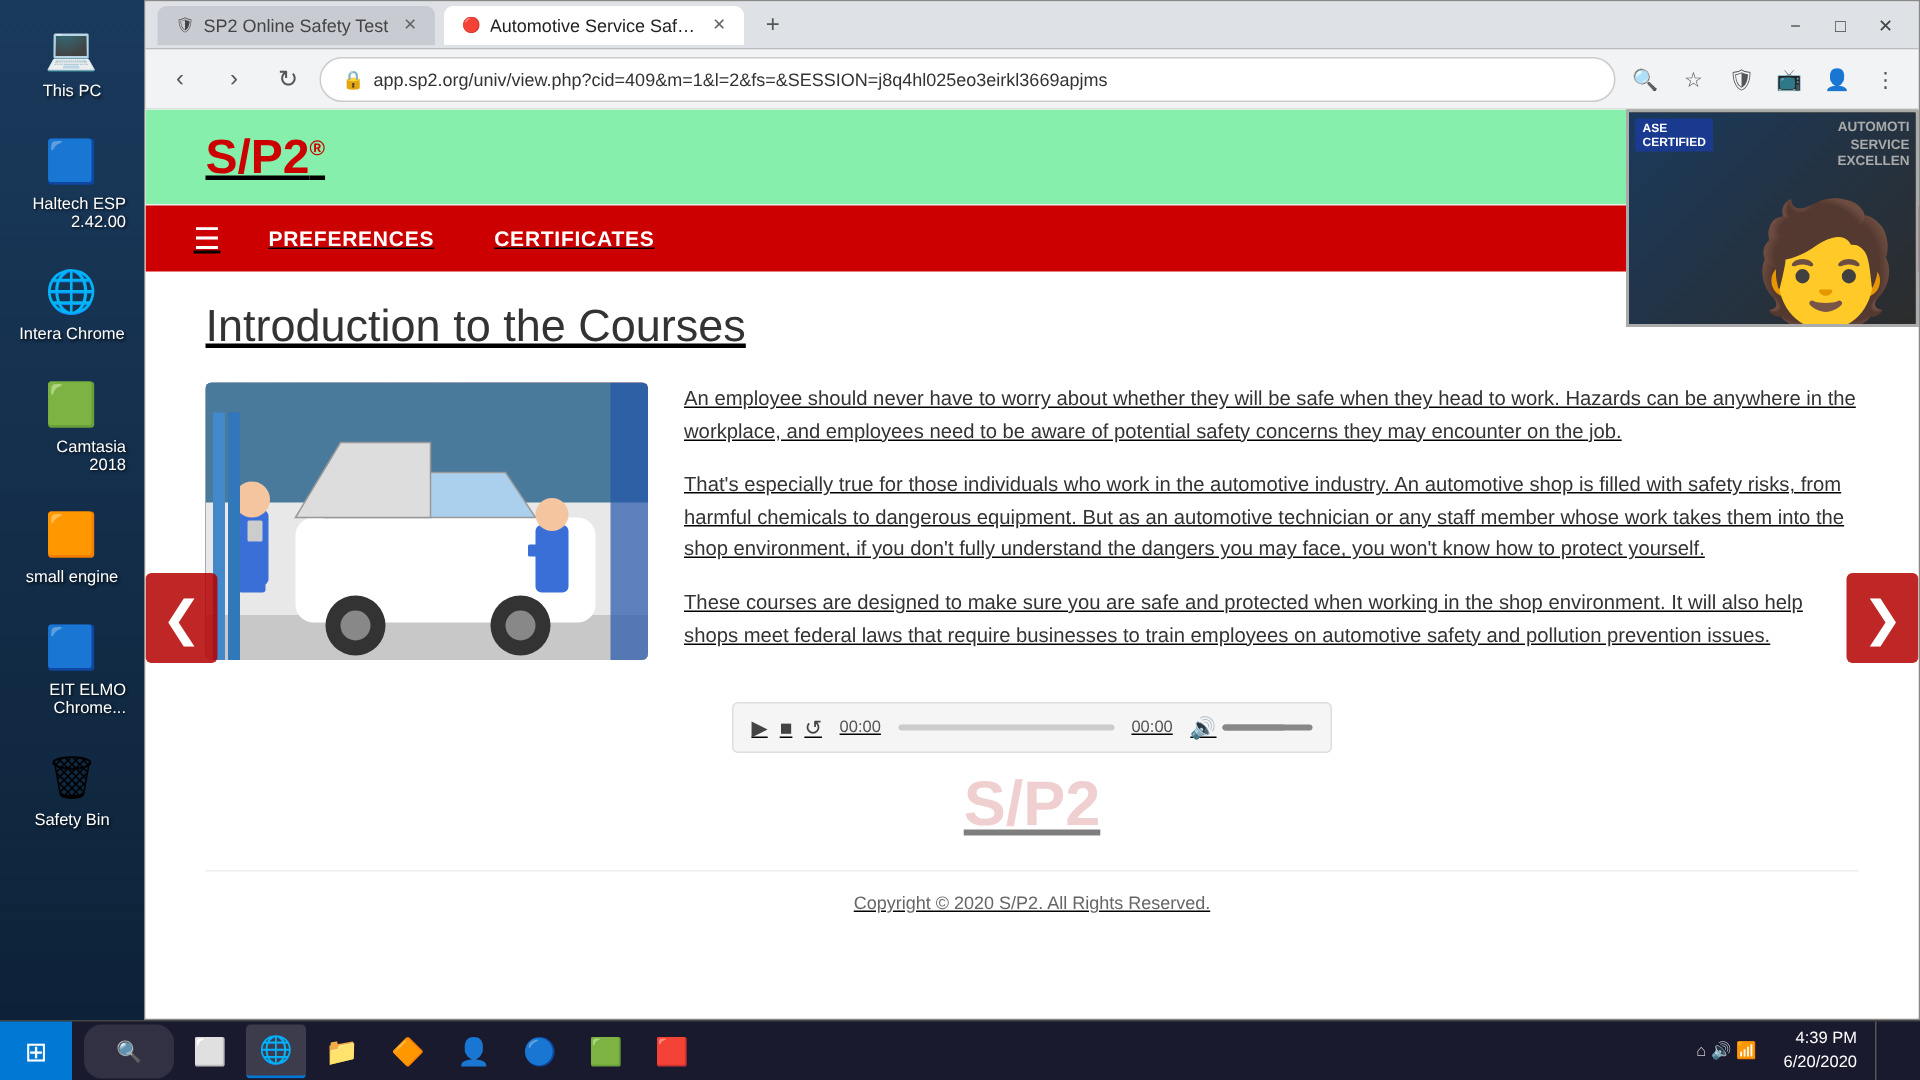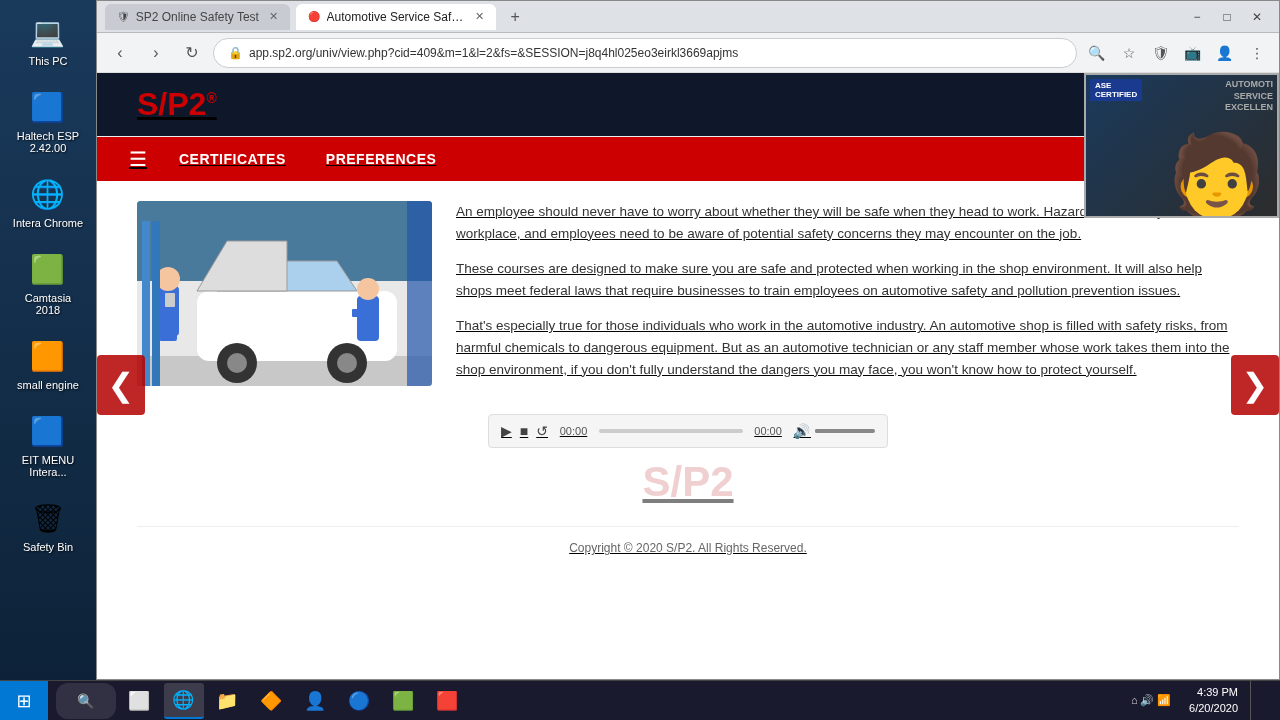--- a/index.html
+++ b/index.html
@@ -15,21 +15,21 @@
     .win-taskbar-icons { display: flex; align-items: center; gap: 4px; padding: 0 8px; flex: 1; }
     .win-task-icon { width: 40px; height: 36px; display: flex; align-items: center; justify-content: center; cursor: pointer; border-radius: 3px; }
     .win-task-icon.active { background: rgba(255,255,255,0.15); border-bottom: 2px solid #0078d4; }
     .win-clock { padding: 0 12px; color: white; font-size: 11px; text-align: right; line-height: 1.4; }
     .win-sys-icons { display: flex; align-items: center; gap: 4px; padding: 0 6px; color: white; font-size: 11px; }
 
     
     .desktop { position: absolute; top: 0; left: 0; width: 96px; height: 680px; padding: 8px 4px; display: flex; flex-direction: column; gap: 12px; align-items: center; }
     .desktop-icon { display: flex; flex-direction: column; align-items: center; cursor: pointer; padding: 4px; border-radius: 4px; width: 80px; }
     .desktop-icon-img { width: 40px; height: 40px; display: flex; align-items: center; justify-content: center; font-size: 28px; margin-bottom: 3px; }
-    .desktop-icon-label { color: white; font-size: 11px; text-align: center; text-shadow: 1px 1px 2px rgba(0,0,0,0.8); }
+    .desktop-icon-label { color: white; font-size: 11px; text-align: right; text-shadow: 1px 1px 2px rgba(0,0,0,0.8); }
 
     
     .browser { position: absolute; top: 0; left: 96px; width: 1184px; height: 680px; background: white; border: 1px solid #888; display: flex; flex-direction: column; }
     
     
     .browser-titlebar { height: 32px; background: #dee1e6; display: flex; align-items: center; padding: 0 8px; gap: 6px; border-bottom: 1px solid #bbb; }
     .browser-tab { height: 26px; padding: 0 12px; display: flex; align-items: center; gap: 6px; border-radius: 6px 6px 0 0; font-size: 12px; cursor: pointer; max-width: 200px; }
     .browser-tab.inactive { background: #c8ccd2; color: #444; }
     .browser-tab.active { background: white; color: #222; }
     .browser-tab-favicon { font-size: 10px; }
@@ -44,21 +44,21 @@
     .address-bar { flex: 1; height: 30px; border: 1px solid #ccc; border-radius: 20px; padding: 0 14px; font-size: 12px; color: #333; background: white; display: flex; align-items: center; gap: 6px; }
     .address-bar-lock { font-size: 12px; color: #666; }
     .address-bar-url { font-size: 12px; color: #333; flex: 1; overflow: hidden; white-space: nowrap; text-overflow: ellipsis; }
     .toolbar-icons { display: flex; gap: 4px; }
     .toolbar-icon { width: 28px; height: 28px; display: flex; align-items: center; justify-content: center; font-size: 14px; color: #555; cursor: pointer; border-radius: 50%; }
 
     
     .website { flex: 1; overflow: hidden; background: white; position: relative; }
     
     
-    .site-header { background: #0f172a; padding: 10px 40px; display: flex; align-items: center; justify-content: space-between; border-bottom: 1px solid #eee; }
+    .site-header { background: #86efac; padding: 10px 40px; display: flex; align-items: center; justify-content: space-between; border-bottom: 1px solid #eee; }
     .sp2-logo { font-size: 32px; font-weight: bold; color: #cc0000; font-family: Arial, sans-serif; }
     .logout-btn { background: #cc0000; color: white; border: none; padding: 8px 16px; border-radius: 4px; cursor: pointer; font-size: 13px; display: flex; align-items: center; gap: 5px; }
     .logged-in-text { font-size: 11px; color: #666; text-align: right; }
 
     
     .site-nav { background: #cc0000; display: flex; align-items: center; padding: 0 20px; height: 44px; }
     .nav-item { color: white; font-size: 14px; font-weight: bold; padding: 0 20px; height: 44px; display: flex; align-items: center; cursor: pointer; text-decoration: none; letter-spacing: 0.5px; }
     .nav-hamburger { color: white; font-size: 20px; padding: 0 12px; cursor: pointer; }
 
     
@@ -121,21 +121,21 @@
       <div class="desktop-icon">
       <div class="desktop-icon-img">🟩</div>
       <div class="desktop-icon-label">Camtasia 2018</div>
     </div>
       <div class="desktop-icon">
       <div class="desktop-icon-img">🟧</div>
       <div class="desktop-icon-label">small engine</div>
     </div>
       <div class="desktop-icon">
       <div class="desktop-icon-img">🟦</div>
-      <div class="desktop-icon-label">EIT MENU Intera...</div>
+      <div class="desktop-icon-label">EIT ELMO Chrome...</div>
     </div>
       <div class="desktop-icon">
       <div class="desktop-icon-img">🗑</div>
       <div class="desktop-icon-label">Safety Bin</div>
     </div>
     </div>
 </div>
 
 <div class="browser">
 
@@ -196,35 +196,36 @@
         <div class="logged-in-text">Logged in as: M...</div>
         <button class="logout-btn">
           <span>🔒</span>
           <span>LOGOUT</span>
         </button>
       </div>
     </div>
 
     <div class="site-nav">
       <div class="nav-hamburger">☰</div>
+      <div class="nav-item">PREFERENCES</div>
       <div class="nav-item">CERTIFICATES</div>
-      <div class="nav-item">PREFERENCES</div>
     </div>
 
     <div style="position:relative;">
 
       <div class="nav-arrow nav-arrow-left">
         <span>❮</span>
       </div>
 
       <div class="nav-arrow nav-arrow-right">
         <span>❯</span>
       </div>
 
       <div class="site-main">
+        <h1 class="page-title">Introduction to the Courses</h1>
 
         <div class="content-area">
 
           <div class="course-image">
 
             <svg width="295" height="185" viewBox="0 0 295 185">
               <rect width="295" height="185" fill="#4a7a9b"></rect>
 
               <rect x="0" y="80" width="295" height="105" fill="#e8e8e8"></rect>
 
@@ -253,22 +254,22 @@
 
               <rect x="5" y="20" width="8" height="165" fill="#4488cc"></rect>
               <rect x="15" y="20" width="8" height="165" fill="#3377bb"></rect>
 
               <rect x="270" y="0" width="25" height="185" fill="#2255aa" opacity="0.7"></rect>
             </svg>
           </div>
 
           <div class="course-text">
             <p>An employee should never have to worry about whether they will be safe when they head to work. Hazards can be anywhere in the workplace, and employees need to be aware of potential safety concerns they may encounter on the job.</p>
+            <p>That's especially true for those individuals who work in the automotive industry. An automotive shop is filled with safety risks, from harmful chemicals to dangerous equipment. But as an automotive technician or any staff member whose work takes them into the shop environment, if you don't fully understand the dangers you may face, you won't know how to protect yourself.</p>
             <p>These courses are designed to make sure you are safe and protected when working in the shop environment. It will also help shops meet federal laws that require businesses to train employees on automotive safety and pollution prevention issues.</p>
-            <p>That's especially true for those individuals who work in the automotive industry. An automotive shop is filled with safety risks, from harmful chemicals to dangerous equipment. But as an automotive technician or any staff member whose work takes them into the shop environment, if you don't fully understand the dangers you may face, you won't know how to protect yourself.</p>
           </div>
         </div>
 
         <div style="text-align:center;">
           <div class="audio-player">
             <button class="audio-btn">▶</button>
             <button class="audio-btn">■</button>
             <button class="audio-btn">↺</button>
             <span class="audio-time">00:00</span>
             <div class="audio-progress"></div>

